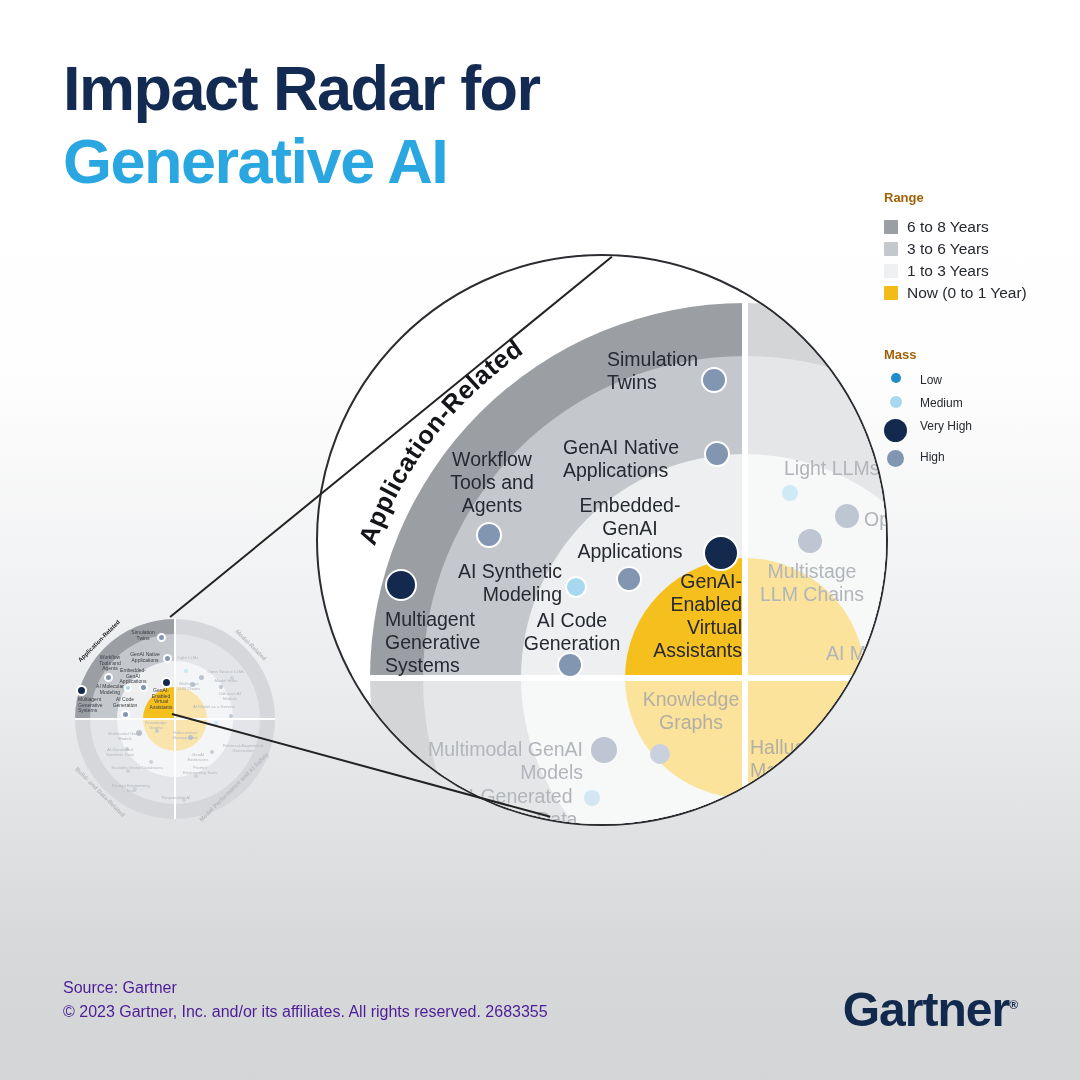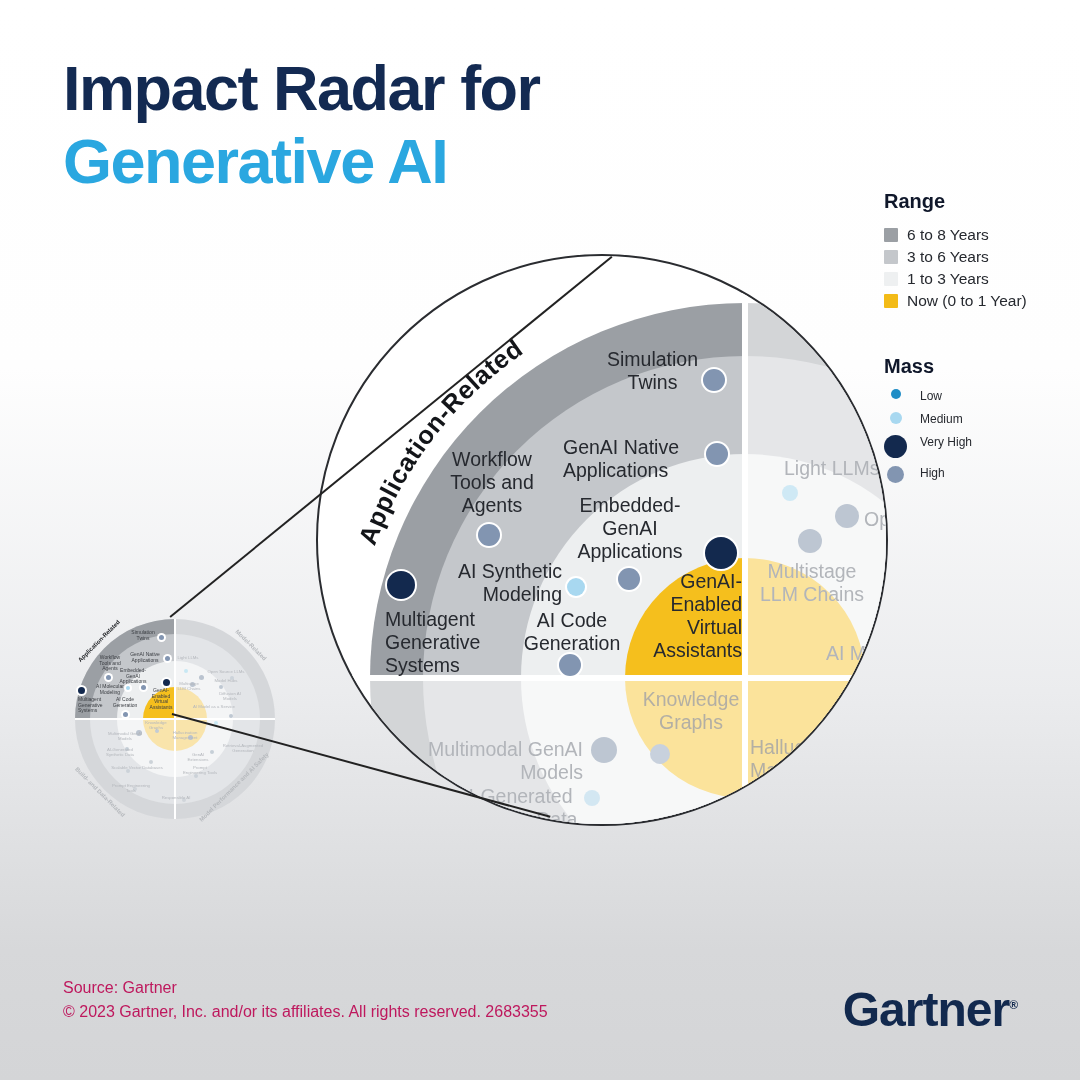--- a/index.html
+++ b/index.html
@@ -7,21 +7,21 @@
     position:relative;width:1080px;height:1080px;overflow:hidden;
     font-family:"Liberation Sans", sans-serif;
     background:linear-gradient(180deg,#ffffff 0%,#fefefe 34%,#ebecee 64%,#d7d8da 88%,#d4d5d7 100%);
   }
   
   .title{position:absolute;left:63px;top:52px;font-weight:700;font-size:63px;line-height:73px;letter-spacing:-1.5px;}
   .title .l1{color:#132a52;}
   .title .l2{color:#2aa7e0;}
   
   .legend{position:absolute;left:884px;top:190px;width:190px;color:#26292f;}
-  .lg-head{font-weight:700;font-size:20px;margin-bottom:11px;color:#0f172a;}
+  .lg-head{font-weight:700;font-size:13px;margin-bottom:11px;color:#a16207;}
   .lrow{display:flex;align-items:center;height:22px;font-size:15.5px;}
   .sw{width:14px;height:14px;margin-right:9px;flex:none;border-radius:1px;}
   .sw0{background:#9b9fa4;} .sw1{background:#c4c7cb;} .sw2{background:#eef0f1;} .sw3{background:#f3bb17;}
   .mrow{display:flex;align-items:flex-start;font-size:12px;}
   .mr0{height:23px;} .mr1{height:23px;} .mr2{height:27px;} .mr3{height:31px;}
   .mdot{border-radius:50%;flex:none;margin-right:12px;}
   .m0{width:10px;height:10px;background:#1f8dc6;margin-left:7px;margin-right:19px;}
   .m1{width:12px;height:12px;background:#a8d8f0;margin-left:6px;margin-right:18px;}
   .m2{width:17px;height:17px;background:#8295b1;margin-left:3px;margin-right:16px;}
   .m3{width:23px;height:23px;background:#13294e;margin-left:0;margin-right:13px;}
@@ -45,21 +45,21 @@
   .ml{font-size:5px;line-height:5.6px;color:#3a3d42;}
   .mf{font-size:4.3px;line-height:4.9px;color:#b4b7bc;}
   .arcmini{position:absolute;font-size:6px;font-weight:700;white-space:pre;}
   .arc-opq{color:#1c1e22;}
   .arc-fad{color:#b6b9bd;}
   .dot{position:absolute;border-radius:50%;}
   .ringed{box-shadow:0 0 0 2px #ffffff;}
   
   .cline{position:absolute;height:1.6px;background:#222;transform-origin:0 50%;z-index:9;}
   
-  .footer{position:absolute;left:63px;top:976px;font-size:16px;line-height:24px;color:#be185d;}
+  .footer{position:absolute;left:63px;top:976px;font-size:16px;line-height:24px;color:#4c1d95;}
   .logo{position:absolute;right:63px;top:982px;font-size:48px;font-weight:700;letter-spacing:-1px;color:#12294e;}
   .logo sup{font-size:12px;}
 </style>
 </head>
 <body>
 
 <div class="title">
   <div class="l1">Impact Radar for</div>
   <div class="l2">Generative AI</div>
 </div>
@@ -227,21 +227,21 @@
         <div class="dot ringed" style="left: 565px; top: 576px; width: 18px; height: 18px; background: rgb(168, 216, 240);"></div>
         <div class="dot ringed" style="left: 616px; top: 566px; width: 22px; height: 22px; background: rgb(130, 149, 177);"></div>
         <div class="dot ringed" style="left: 557px; top: 652px; width: 22px; height: 22px; background: rgb(130, 149, 177);"></div>
         <div class="dot ringed" style="left: 703px; top: 535px; width: 32px; height: 32px; background: rgb(19, 41, 78);"></div>
         <div class="dot" style="left: 780px; top: 483px; width: 16px; height: 16px; background: rgb(207, 233, 245);"></div>
         <div class="dot" style="left: 833px; top: 502px; width: 24px; height: 24px; background: rgb(189, 198, 210);"></div>
         <div class="dot" style="left: 796px; top: 527px; width: 24px; height: 24px; background: rgb(189, 198, 210);"></div>
         <div class="dot" style="left: 589px; top: 735px; width: 26px; height: 26px; background: rgb(189, 198, 210);"></div>
         <div class="dot" style="left: 648px; top: 742px; width: 20px; height: 20px; background: rgb(200, 209, 221);"></div>
         <div class="dot" style="left: 582px; top: 788px; width: 16px; height: 16px; background: rgb(211, 231, 242);"></div>
-        <div class="lbl ll opq" style="left: 696px; top: 346px; transform: translateX(-100%); text-align: center;">Simulation
+        <div class="lbl ll opq" style="left: 696px; top: 346px; transform: translateX(-100%); text-align: left;">Simulation
 Twins</div>
         <div class="lbl ll opq" style="left: 619px; top: 434px; transform: translateX(-50%); text-align: left;">GenAI Native
 Applications</div>
         <div class="lbl ll opq" style="left: 490px; top: 446px; transform: translateX(-50%); text-align: center;">Workflow
 Tools and
 Agents</div>
         <div class="lbl ll opq" style="left: 628px; top: 492px; transform: translateX(-50%); text-align: center;">Embedded-
 GenAI
 Applications</div>
         <div class="lbl ll opq" style="left: 560px; top: 558px; transform: translateX(-100%); text-align: right;">AI Synthetic

